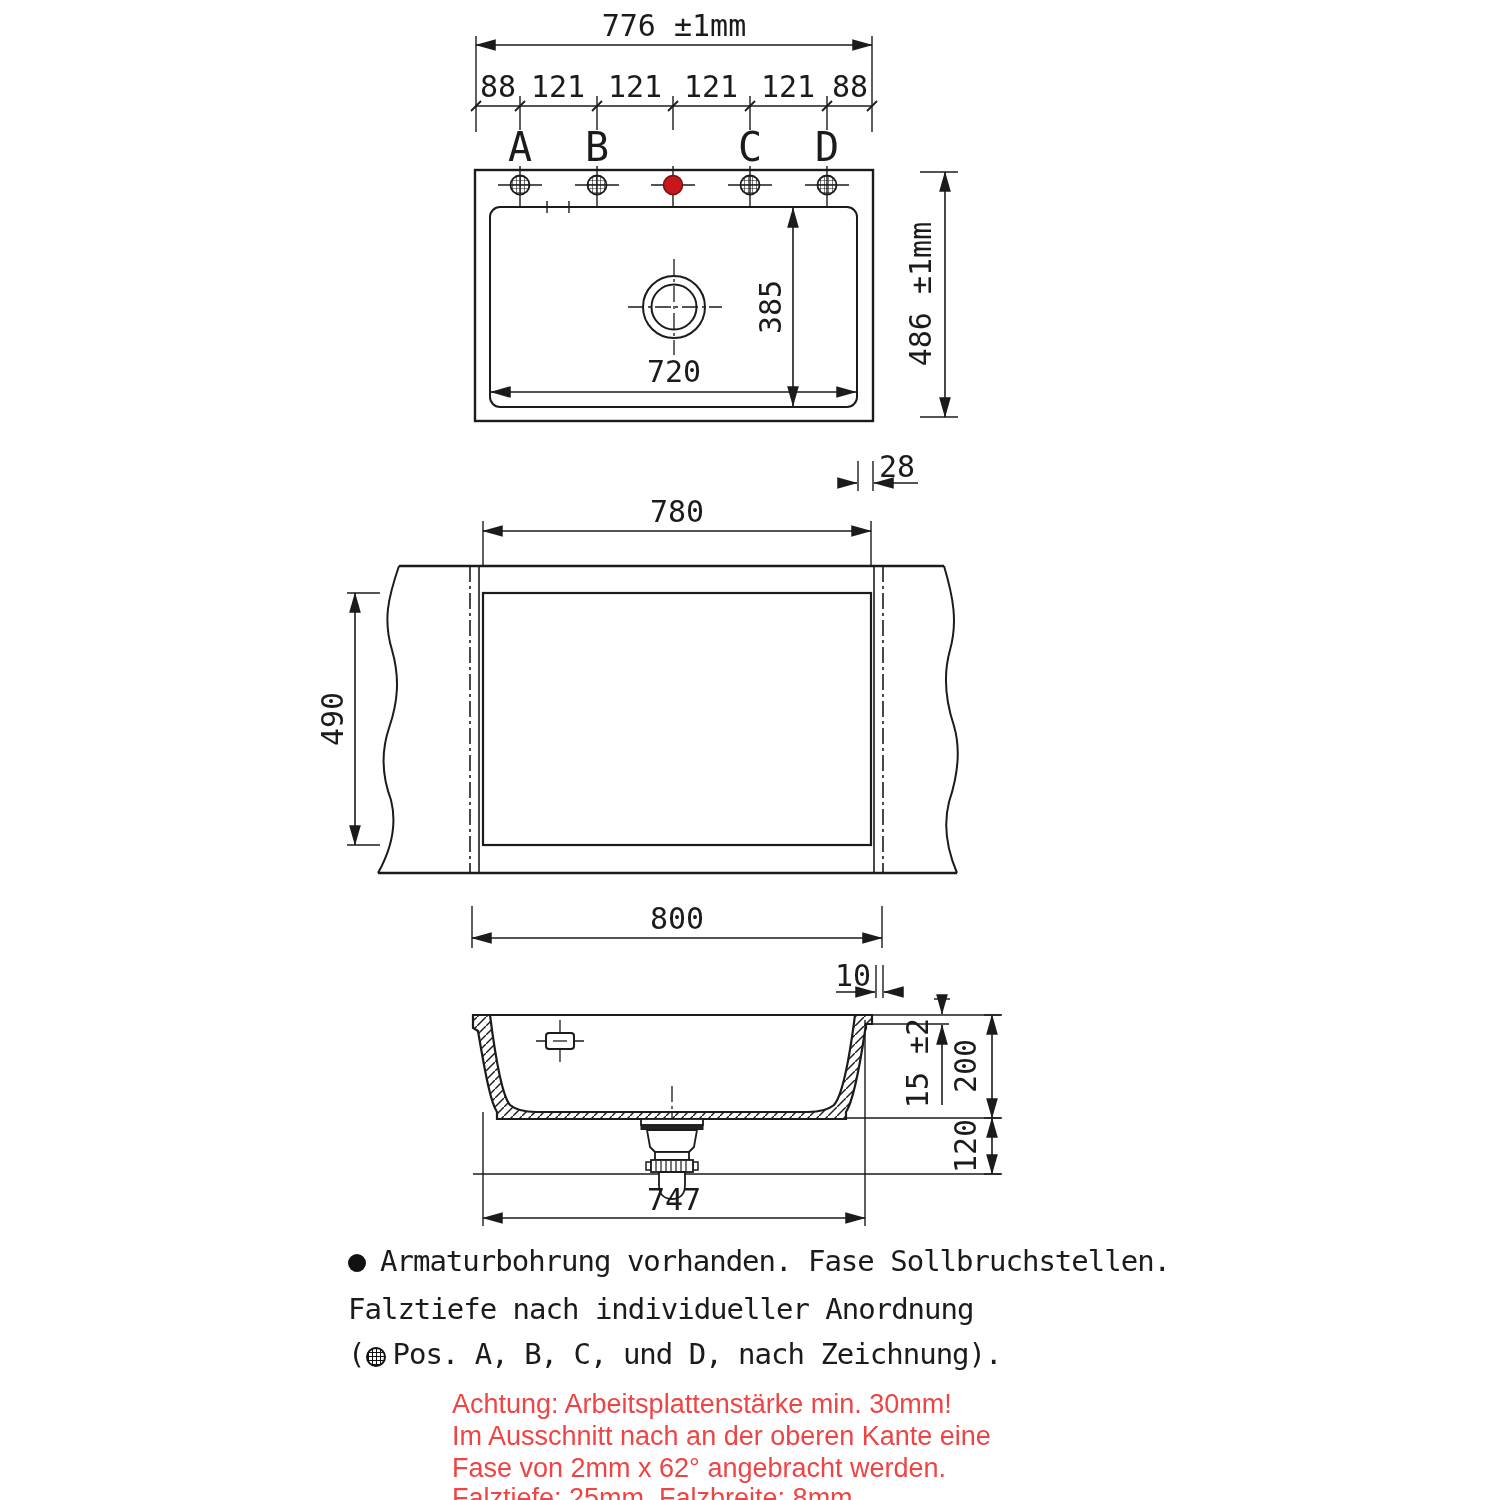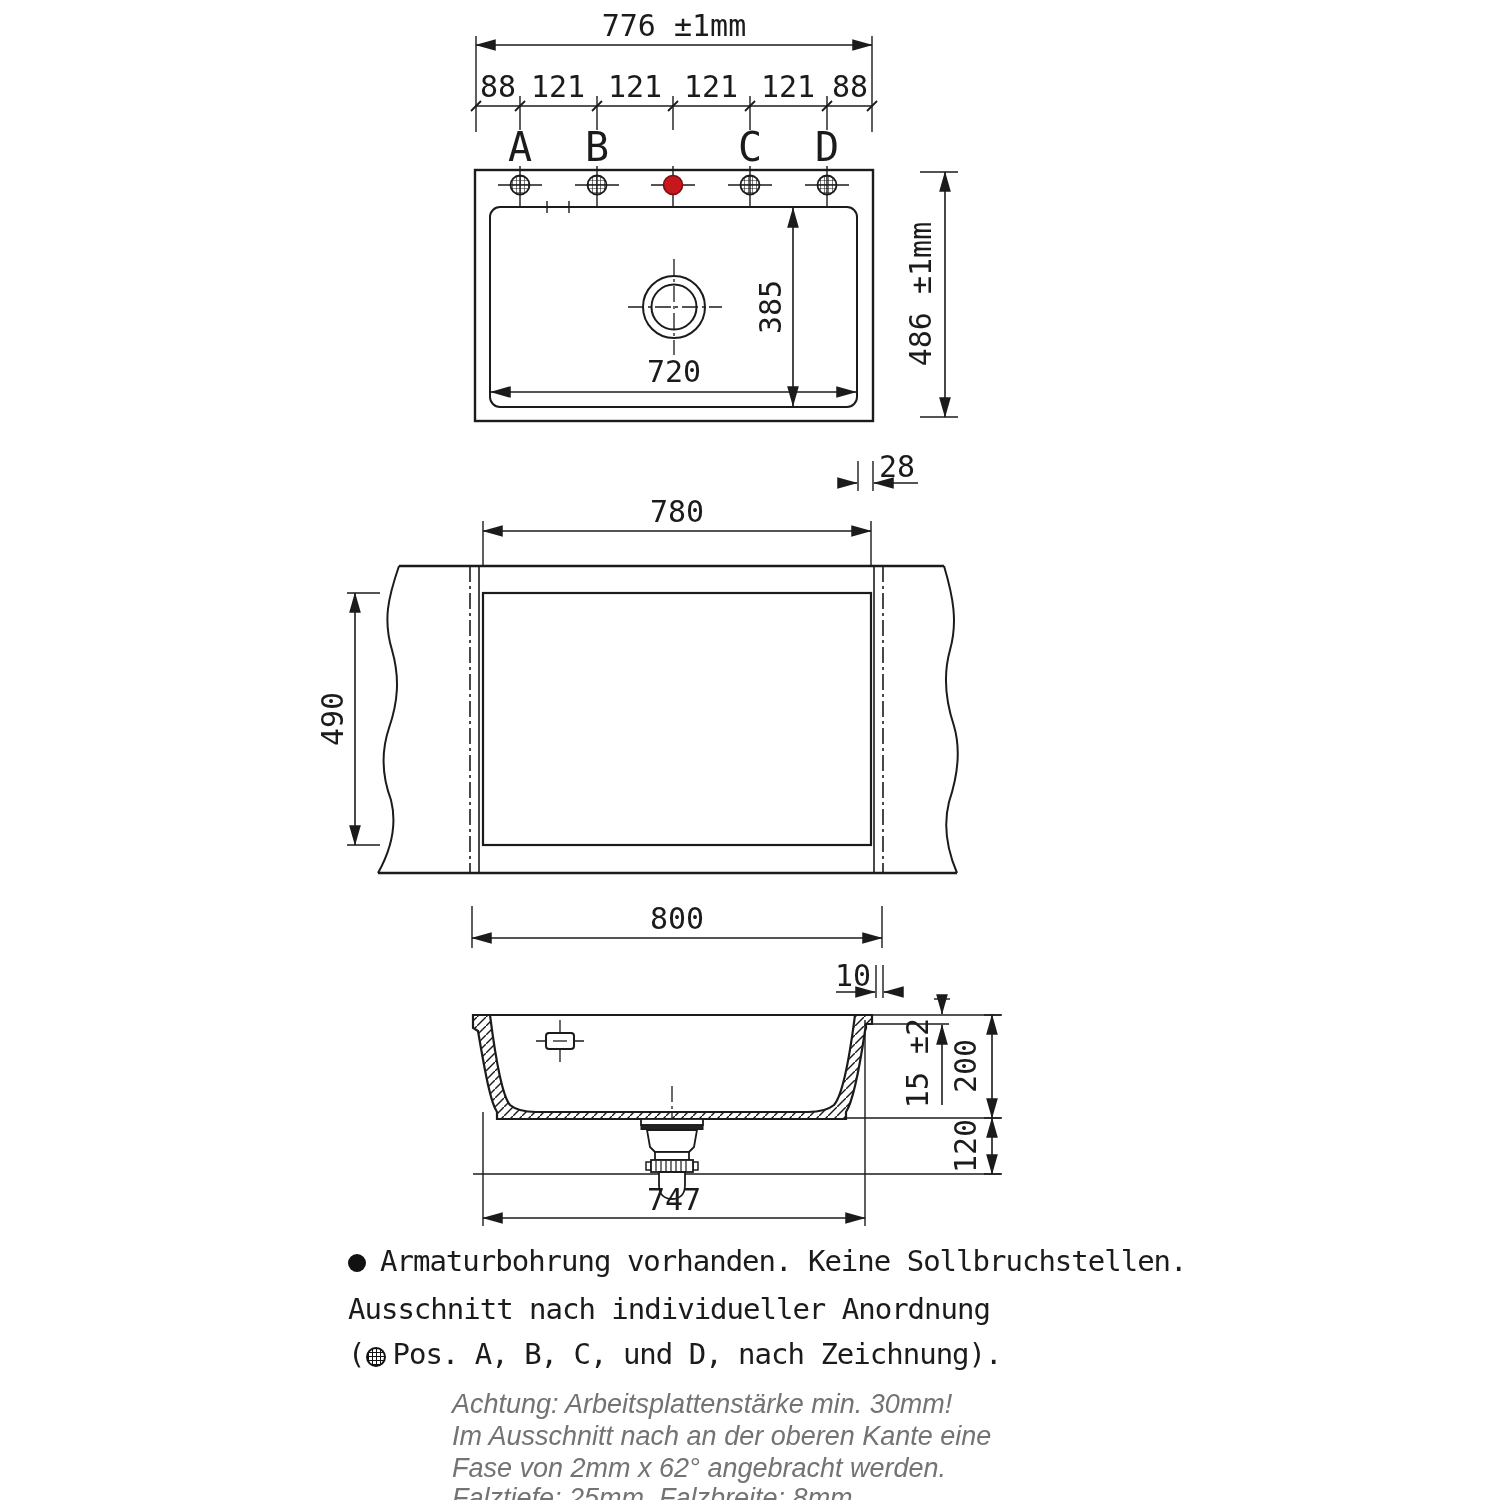--- a/index.html
+++ b/index.html
@@ -11,21 +11,21 @@
   .d40{font-size:40px;}
   .notes{position:absolute;left:348px;top:1240px;width:900px;}
   .cadline{position:absolute;left:0;white-space:nowrap;font-size:29px;letter-spacing:-1px;color:#1b1b1b;}
   .dot{display:inline-block;width:18px;height:18px;border-radius:50%;background:#111;
        vertical-align:-1px;margin-right:14px;}
   .hatchball{display:inline-block;width:20px;height:20px;border-radius:50%;border:2px solid #111;
        box-sizing:border-box;vertical-align:-3px;margin:0 6px 0 2px;
        background:repeating-linear-gradient(0deg,#111 0 1.5px,transparent 1.5px 4px),
                   repeating-linear-gradient(90deg,#111 0 1.5px,transparent 1.5px 4px);}
   .attn{position:absolute;left:452px;width:700px;white-space:nowrap;
-        font-family:"Liberation Sans", sans-serif;font-size:27px;color:#737373;font-style:italic;}
+        font-family:"Liberation Sans", sans-serif;font-size:27px;color:#ef4444;}
 </style>
 </head>
 <body>
 
 <div class="page">
 
 <svg width="1500" height="1500" viewBox="0 0 1500 1500">
   <defs>
     <marker id="arw" viewBox="0 0 12 8" refX="11.5" refY="4" markerWidth="13" markerHeight="8.6" orient="auto-start-reverse">
       <path d="M0,0.6 L12,4 L0,7.4 Z" fill="#1b1b1b"></path>
@@ -244,24 +244,24 @@
       <line x1="483" y1="1112" x2="483" y2="1226" stroke-width="1.4"></line>
       <line x1="865" y1="1020" x2="865" y2="1226" stroke-width="1.4"></line>
       <line x1="483" y1="1218" x2="865" y2="1218" stroke-width="1.6" marker-start="url(#arw)" marker-end="url(#arw)"></line>
       <text x="674" y="1210" text-anchor="middle" class="d30" stroke="none">747</text>
     </g>
   </g>
 </svg>
 
 <div class="notes">
   <div class="cadline" style="top:4px;">
-    <span class="dot"></span><span>Armaturbohrung vorhanden. Keine Sollbruchstellen.</span>
+    <span class="dot"></span><span>Armaturbohrung vorhanden. Fase Sollbruchstellen.</span>
   </div>
   <div class="cadline" style="top:52px;">
-    <span>Ausschnitt nach individueller Anordnung</span>
+    <span>Falztiefe nach individueller Anordnung</span>
   </div>
   <div class="cadline" style="top:97px;">
     <span>(</span><span class="hatchball"></span><span>Pos. A, B, C, und D, nach Zeichnung).</span>
   </div>
 </div>
 
 <div class="attn" style="top:1389px;">Achtung: Arbeitsplattenstärke min. 30mm!</div>
 <div class="attn" style="top:1421px;">Im Ausschnitt nach an der oberen Kante eine</div>
 <div class="attn" style="top:1453px;">Fase von 2mm x 62° angebracht werden.</div>
 <div class="attn" style="top:1483px;">Falztiefe: 25mm, Falzbreite: 8mm</div>

